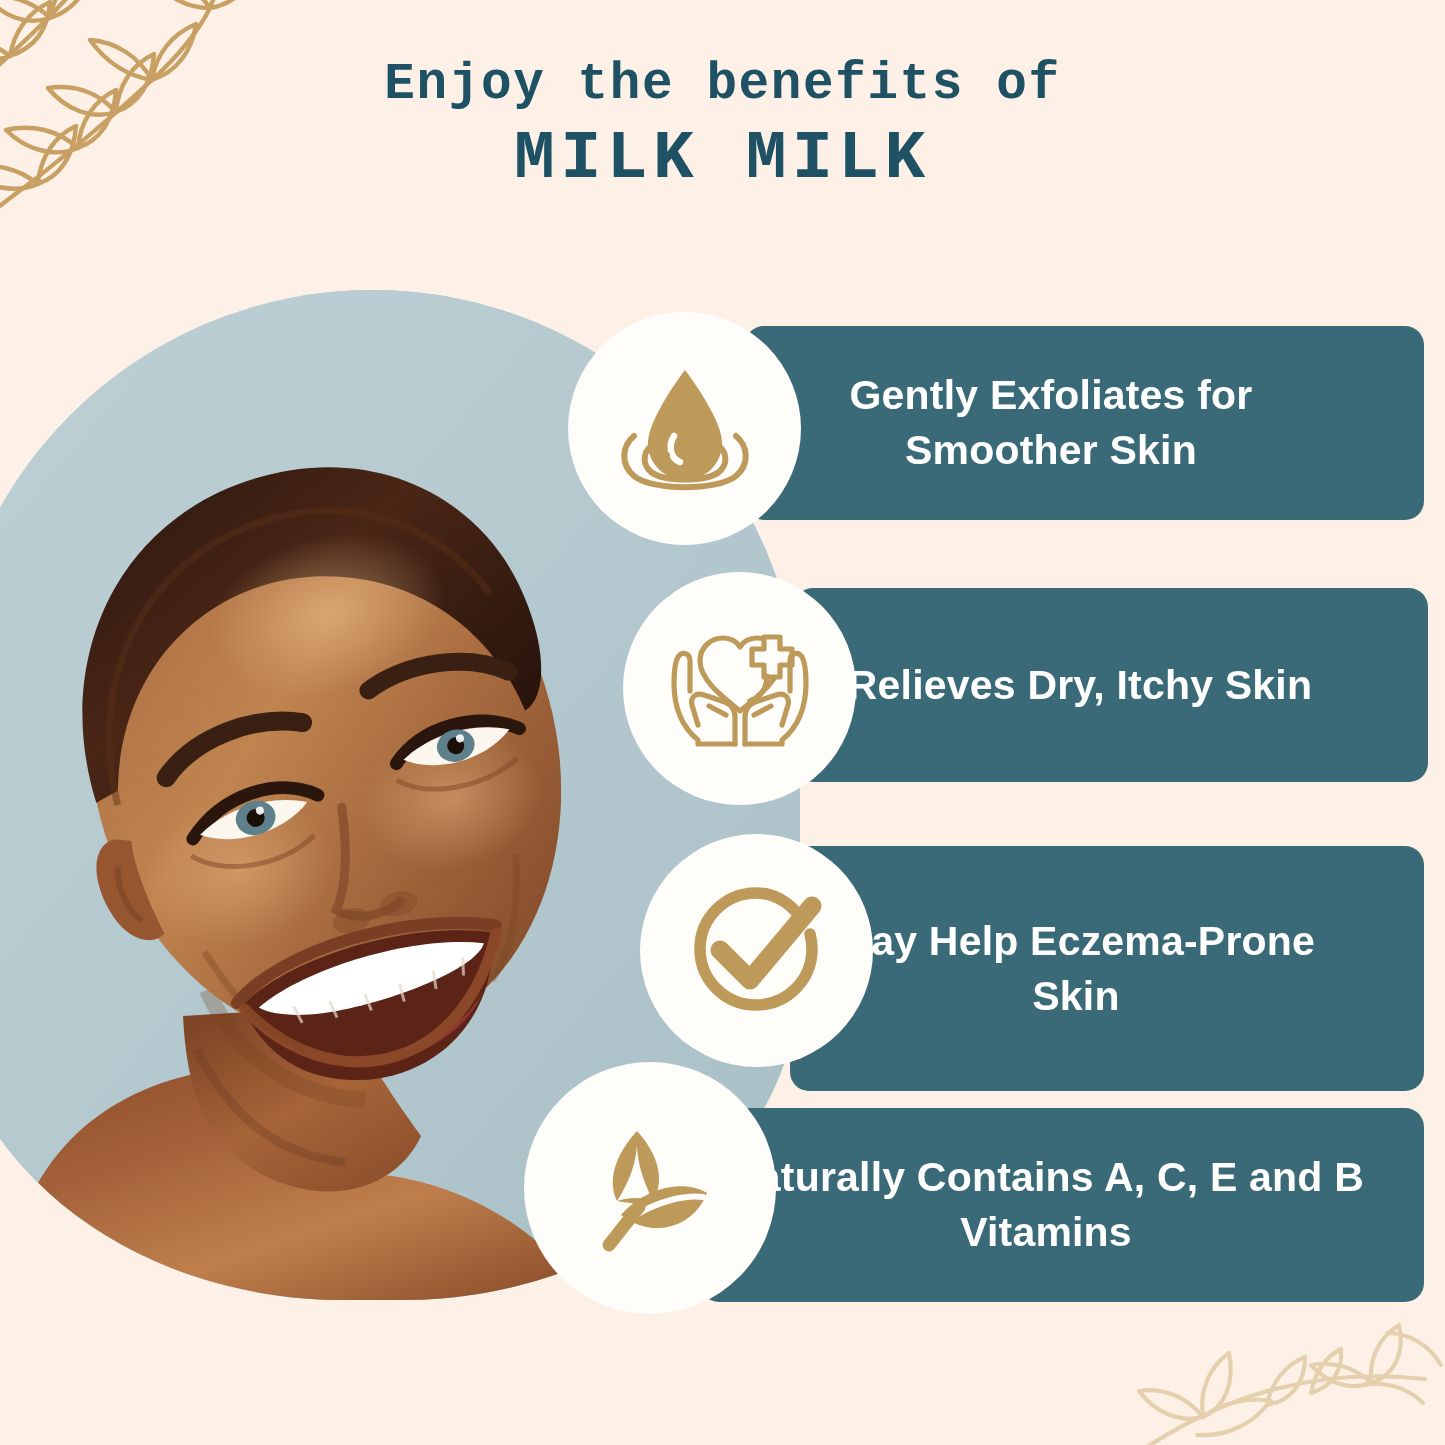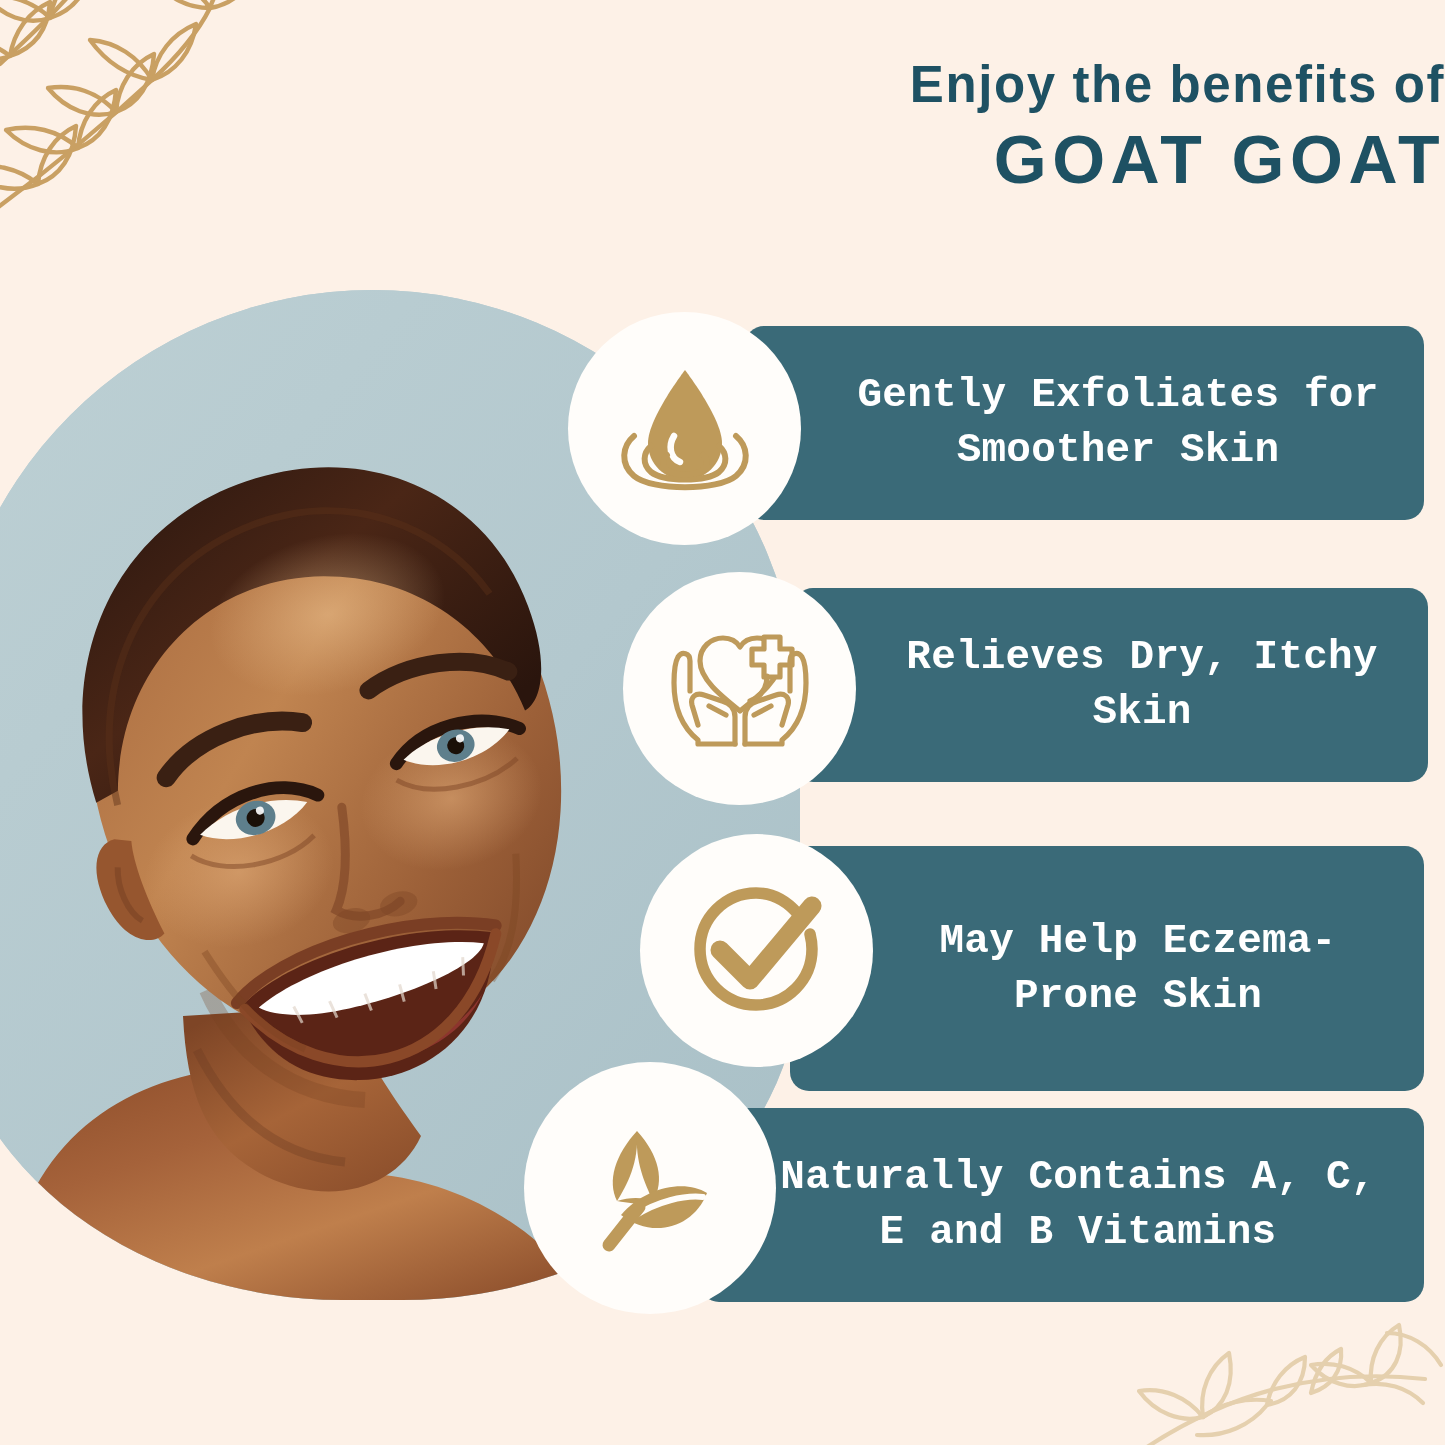--- a/index.html
+++ b/index.html
@@ -35,22 +35,23 @@
     height: 180px;
     opacity: .62;
   }
 
   
   #headline {
     position: absolute;
     left: 0;
     right: 0;
     top: 58px;
-    text-align: right;
+    text-align: center;
     z-index: 6;
+    font-family: Liberation Mono, monospace;
   }
   #headline-line1 {
     display: block;
     color: #1E5163;
     font-size: 51px;
     font-weight: bold;
     letter-spacing: 1.6px;
     line-height: 1.05;
   }
   #headline-line2 {
@@ -86,23 +87,22 @@
   .benefit-row {
     position: absolute;
     z-index: 4;
   }
   .benefit-pill {
     position: absolute;
     background: #3A6A78;
     border-radius: 19px;
     display: flex;
     align-items: center;
-    justify-content: flex-end;
+    justify-content: flex-start;
     box-sizing: border-box;
-    font-family: Liberation Mono, monospace;
   }
   .benefit-text {
     color: #FFFFFF;
     font-size: 41px;
     font-weight: bold;
     line-height: 1.33;
     text-align: center;
     letter-spacing: .2px;
     padding: 0 26px;
   }
@@ -156,21 +156,21 @@
       <path d="M84 58 C68 42 44 34 20 36 C36 56 60 66 84 58Z"></path>
       <path d="M84 58 C88 34 102 14 124 4 C122 32 108 50 84 58Z"></path>
       <path d="M44 96 C26 82 2 76 -22 80 C-4 98 22 104 44 96Z"></path>
       <path d="M44 96 C48 72 62 52 84 42 C82 70 68 88 44 96Z"></path>
       <path d="M122 16 C110 2 92 -6 72 -8"></path>
     </g>
   </svg>
 
   <div id="headline">
     <span id="headline-line1">Enjoy the benefits of</span>
-    <span id="headline-line2">GOAT GOAT</span>
+    <span id="headline-line2">MILK MILK</span>
   </div>
 
   <div id="photo-frame">
     <svg id="photo-canvas" viewBox="0 0 855 1010" preserveAspectRatio="xMidYMid slice">
       <defs>
         <linearGradient id="bgGrad" x1="0" y1="0" x2="1" y2="1">
           <stop offset="0%" stop-color="#BDD0D4"></stop>
           <stop offset="55%" stop-color="#B3C8CE"></stop>
           <stop offset="100%" stop-color="#A8BFC6"></stop>
         </linearGradient>

